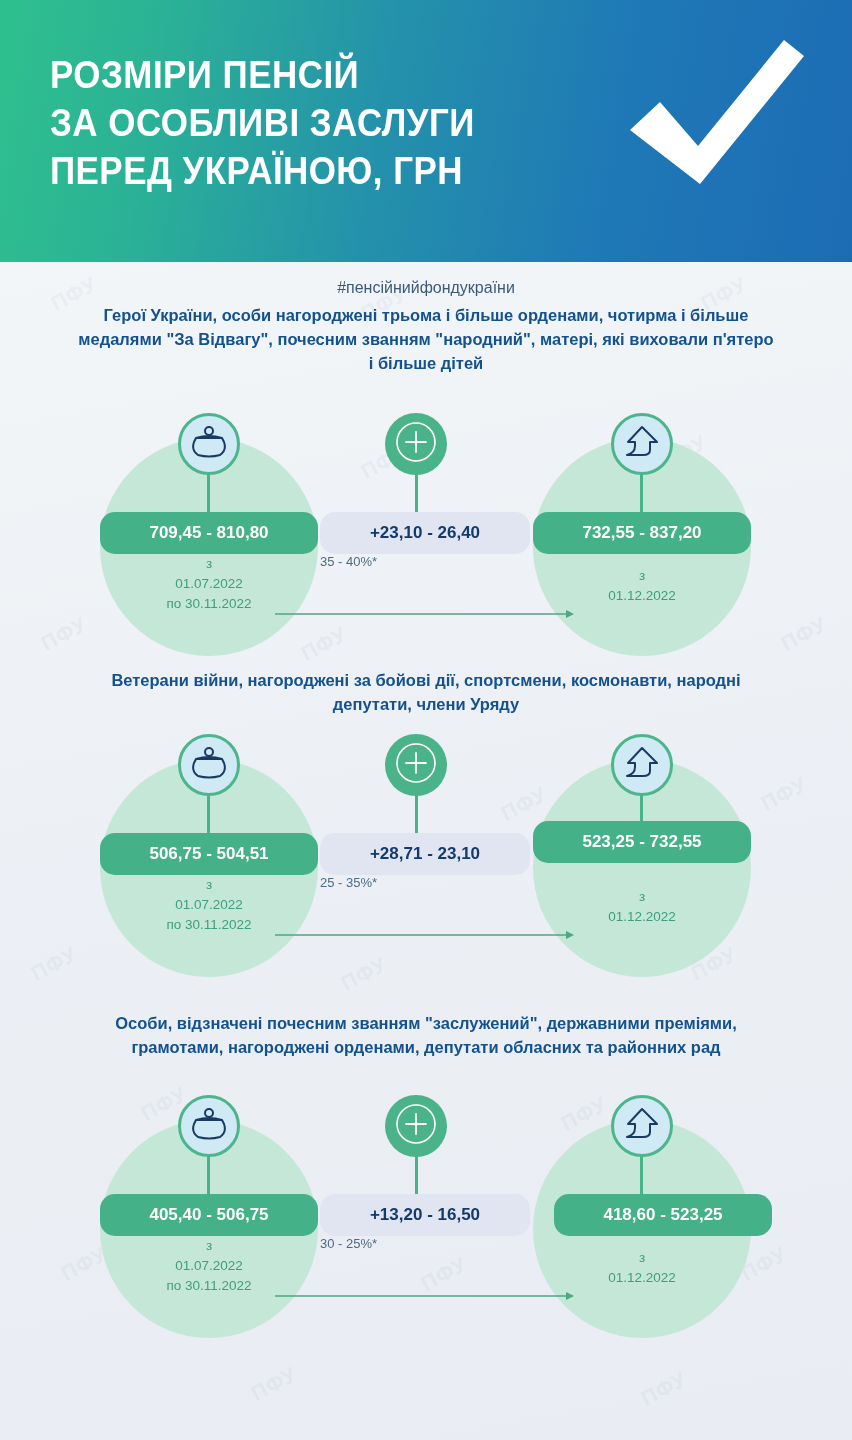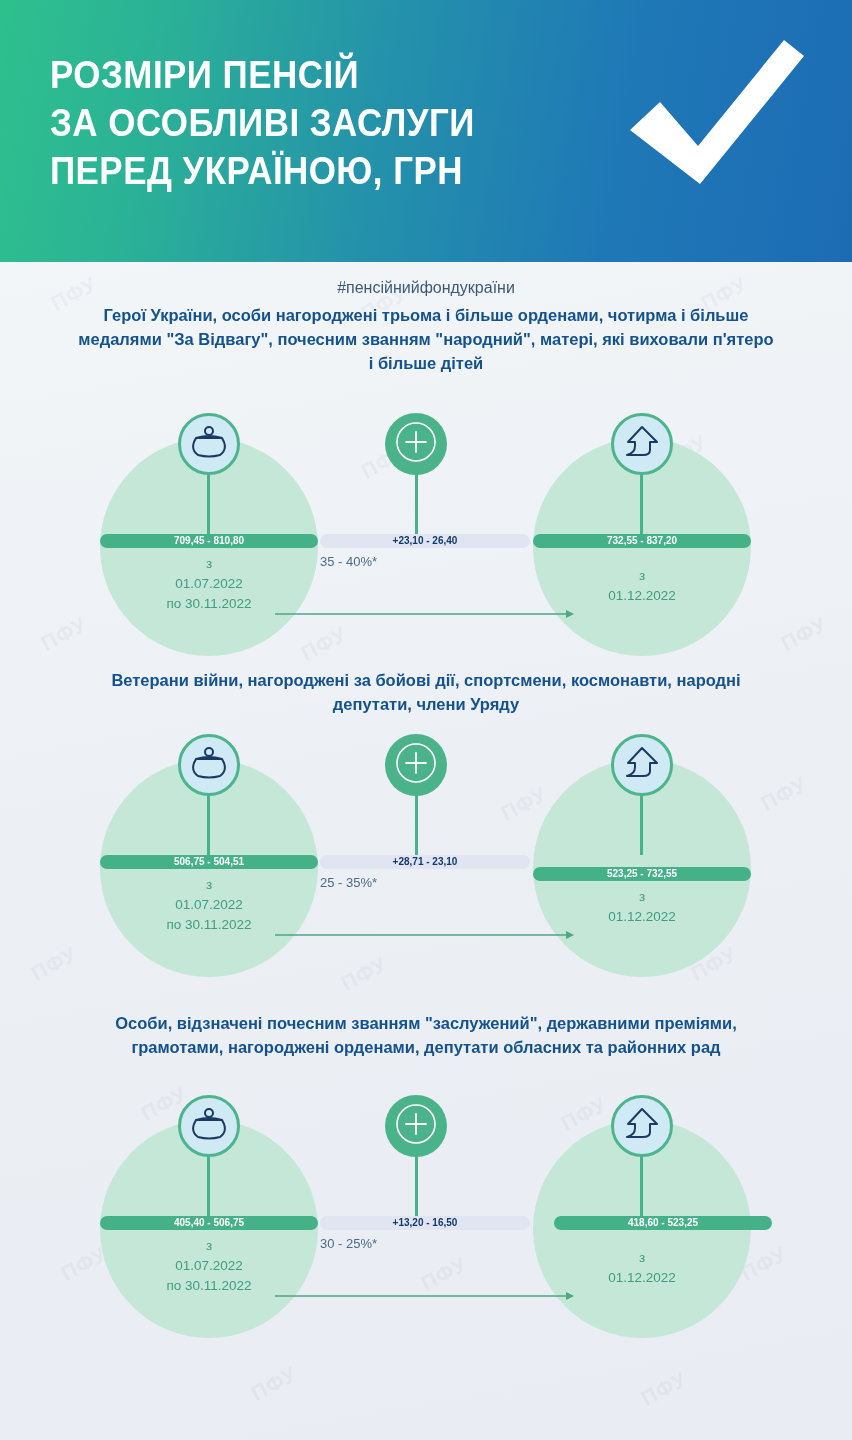--- a/index.html
+++ b/index.html
@@ -103,26 +103,25 @@
     position:absolute;
     width:62px; height:62px;
     border-radius:50%;
     background:#4ab389;
     display:flex; align-items:center; justify-content:center;
     z-index:4;
   }
 
   .bar {
     position:absolute;
-    height:14px;
+    height:42px;
     border-radius:15px;
     display:flex; align-items:center; justify-content:center;
-    font-size:10px; font-weight:bold;
+    font-size:17px; font-weight:bold;
     z-index:3;
-    margin-top:22px;
   }
   .bar.green { background:#45b189; color:#ffffff; }
   .bar.lav   { background:#e1e4f1; color:#123a6b; }
 
   .date-txt {
     position:absolute;
     text-align:center;
     color:#3e9e81;
     font-size:13.5px;
     line-height:1.5;
@@ -287,21 +286,21 @@
       <div class="icon-badge" style="left:611px; top:17px;">
         <span>
           <svg width="38" height="36" viewBox="0 0 38 36">
             <path d="M19 3 L34 18 L27 18 L27 26 Q27 31 20 31 L4 31 Q12 29 12 22 L12 18 L5 18 Z" fill="none" stroke="#1b3a63" stroke-width="2" stroke-linejoin="round"></path>
           </svg>
         </span>
       </div>
 
       <div class="bar green" style="left:100px; width:218px; top:116px;">506,75 - 504,51</div>
       <div class="bar lav" style="left:320px; width:210px; top:116px;">+28,71 - 23,10</div>
-      <div class="bar green" style="left:533px; width:218px; top:128px;">523,25 - 732,55</div>
+      <div class="bar green" style="left:533px; width:218px; top:104px;">523,25 - 732,55</div>
 
       <div class="pct-txt" style="left:320px; width:210px; top:158px;">25 - 35%*</div>
 
       <div class="date-txt" style="left:100px; width:218px; top:158px;">
         <div>з</div>
         <div>01.07.2022</div>
         <div>по 30.11.2022</div>
       </div>
       <div class="date-txt" style="left:533px; width:218px; top:170px;">
         <div>з</div>

